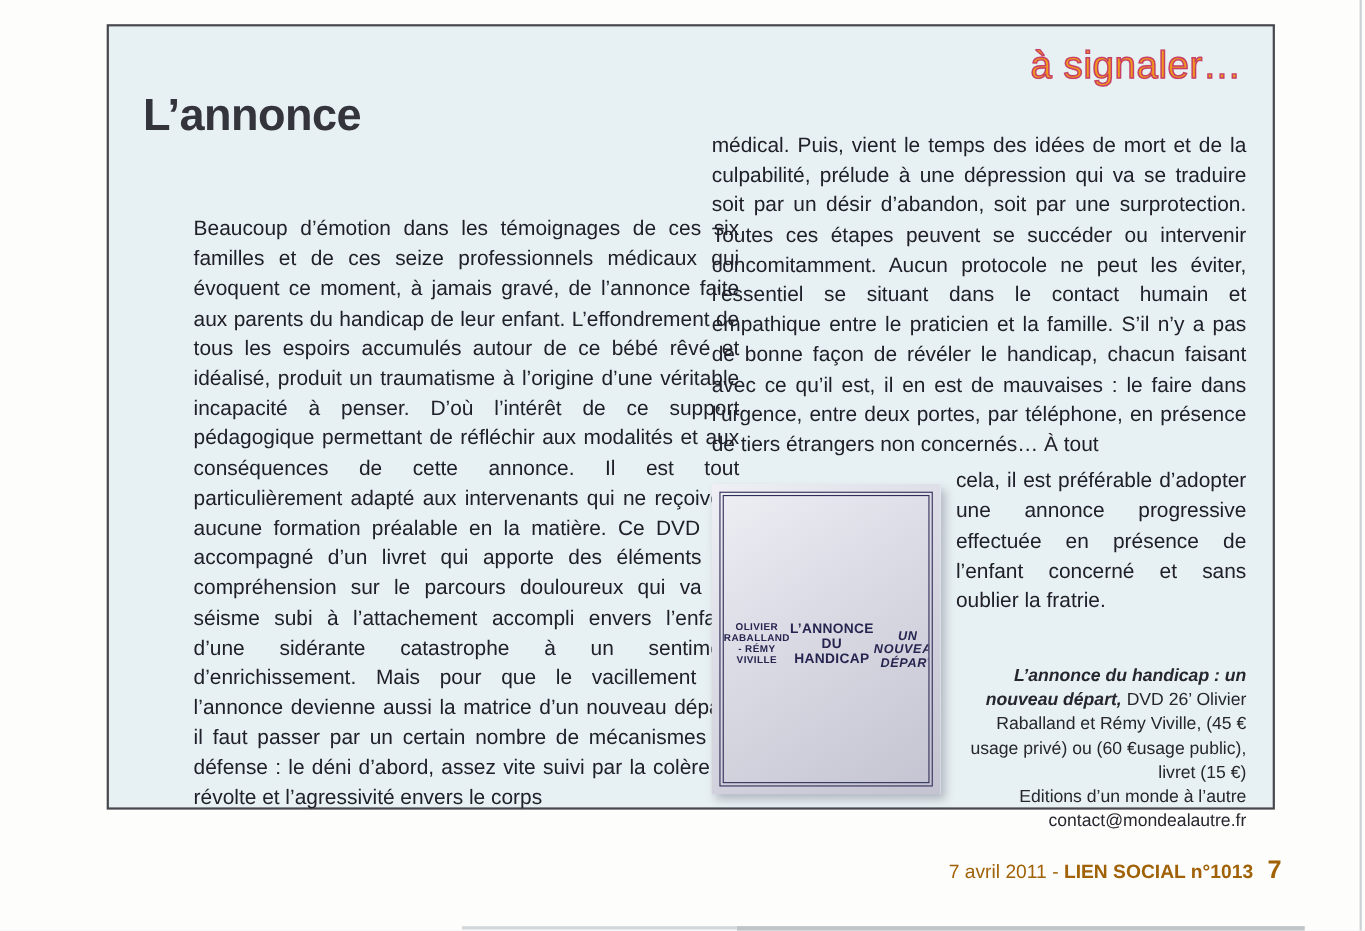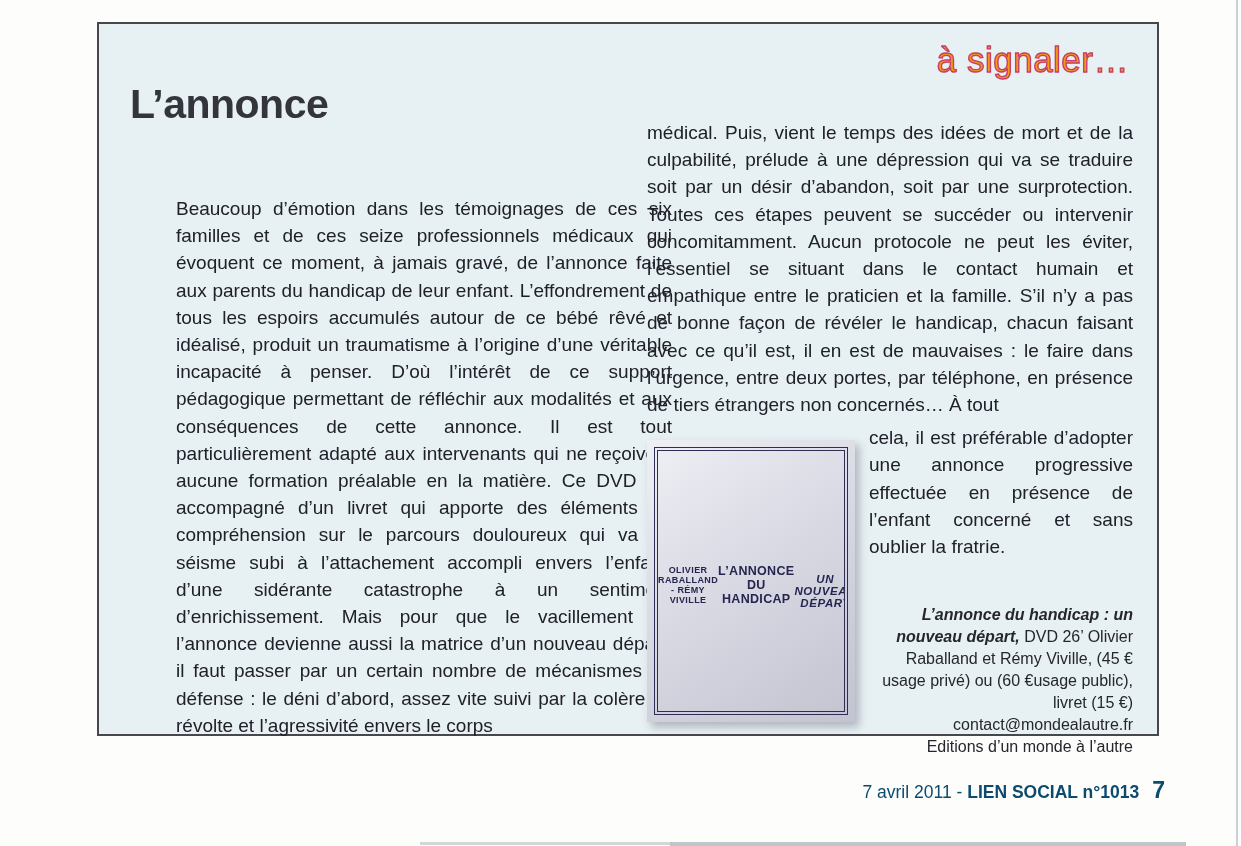--- a/index.html
+++ b/index.html
@@ -80,21 +80,21 @@
   .beside-media { margin-left:14px; width:264px; }
   .caption {
     margin-top:44px;
     font-family:"Liberation Sans", sans-serif;
     font-size:16px; line-height:22px; color:#26262e; text-align:right;
   }
   .caption-lead { font-weight:bold; font-style:italic; }
   .footer {
     position:absolute; right:76px; top:777px;
     display:flex; align-items:baseline;
-    font-size:17.5px; color:#0c4a6e;
+    font-size:17.5px; color:#a16207;
   }
   .footer-journal { font-weight:bold; white-space:pre; }
   .footer-date { white-space:pre; }
   .footer-page { font-weight:bold; font-size:23px; margin-left:13px; }
 </style>
 </head>
 <body>
 
 <div class="article-box">
 
@@ -161,22 +161,22 @@
               <div>À L’AUTRE</div>
             </div>
           </div>
         </div>
       </div>
 
       <div class="beside-media">
         <div class="serif-body">cela, il est préférable d’adopter une annonce progressive effectuée en présence de l’enfant concerné et sans oublier la fratrie.</div>
         <div class="caption">
           <span class="caption-lead">L’annonce du handicap : un nouveau départ,</span><span> DVD 26’ Olivier Raballand et Rémy Viville, (45 € usage privé) ou (60 €usage public), livret (15 €)</span>
+          <div>Editions d’un monde à l’autre</div>
           <div>contact@mondealautre.fr</div>
-          <div>Editions d’un monde à l’autre</div>
         </div>
       </div>
 
     </div>
   </div>
 </div>
 
 <div class="footer">
   <span class="footer-date">7 avril 2011 - </span>
   <span class="footer-journal">LIEN SOCIAL n°1013</span>

